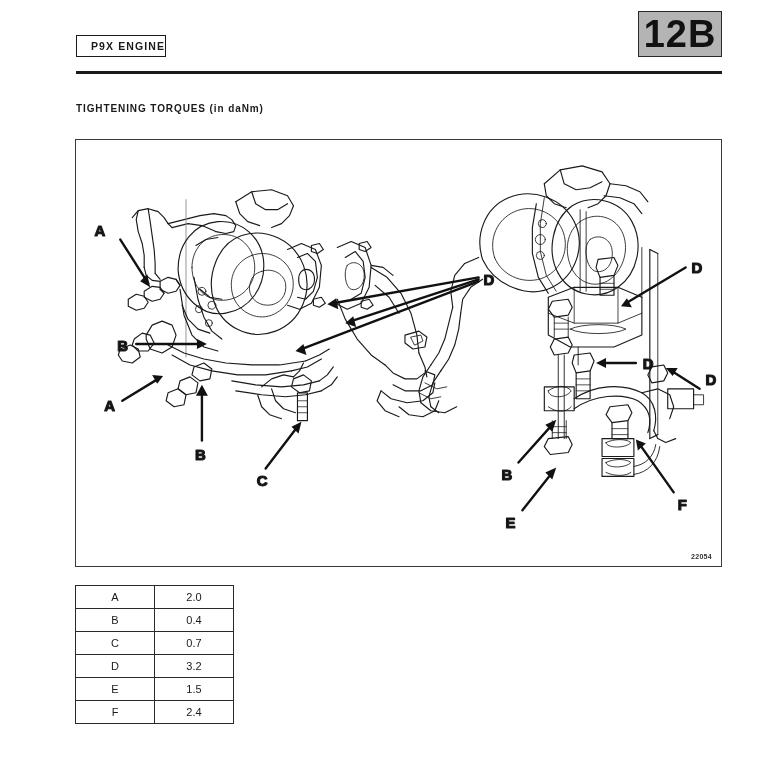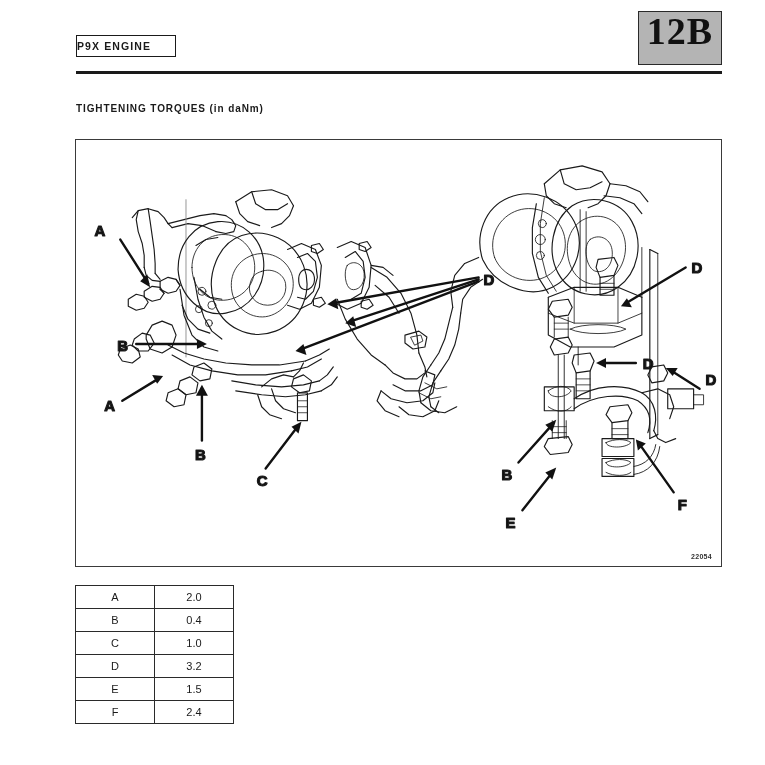--- a/index.html
+++ b/index.html
@@ -20,26 +20,26 @@
   
   #page-header {
     position: absolute;
     left: 0; top: 0;
     width: 765px;
     height: 90px;
   }
   #engine-badge {
     position: absolute;
     left: 76px; top: 35px;
-    width: 100px;
+    width: 90px;
     height: 22px;
     border: 1.5px solid #1a1a1a;
     display: flex;
     align-items: center;
-    justify-content: flex-start;
+    justify-content: flex-end;
     box-sizing: border-box;
   }
   #engine-badge span {
     font-size: 10.5px;
     font-weight: bold;
     letter-spacing: 1.1px;
     white-space: nowrap;
   }
   #title-block {
     position: absolute;
@@ -59,27 +59,27 @@
     font-weight: bold;
     letter-spacing: 1.1px;
     line-height: 24px;
     margin-top: 2px;
     white-space: nowrap;
   }
   #chapter-badge {
     position: absolute;
     left: 638px; top: 11px;
     width: 84px;
-    height: 54px;
+    height: 46px;
     background: #b4b4b4;
     border: 1.5px solid #2a2a2a;
     box-sizing: border-box;
     display: flex;
+    align-items: center;
     justify-content: center;
-    font-family: Liberation Serif, serif;
   }
   #chapter-badge span {
     font-size: 38px;
     font-weight: bold;
     letter-spacing: 1px;
     line-height: 38px;
     color: #111;
   }
   #header-rule {
     position: absolute;
@@ -442,21 +442,21 @@
       <tr>
         <td class="mark-col">A</td>
         <td class="value-col">2.0</td>
       </tr>
       <tr>
         <td class="mark-col">B</td>
         <td class="value-col">0.4</td>
       </tr>
       <tr>
         <td class="mark-col">C</td>
-        <td class="value-col">1.0</td>
+        <td class="value-col">0.7</td>
       </tr>
       <tr>
         <td class="mark-col">D</td>
         <td class="value-col">3.2</td>
       </tr>
       <tr>
         <td class="mark-col">E</td>
         <td class="value-col">1.5</td>
       </tr>
       <tr>

